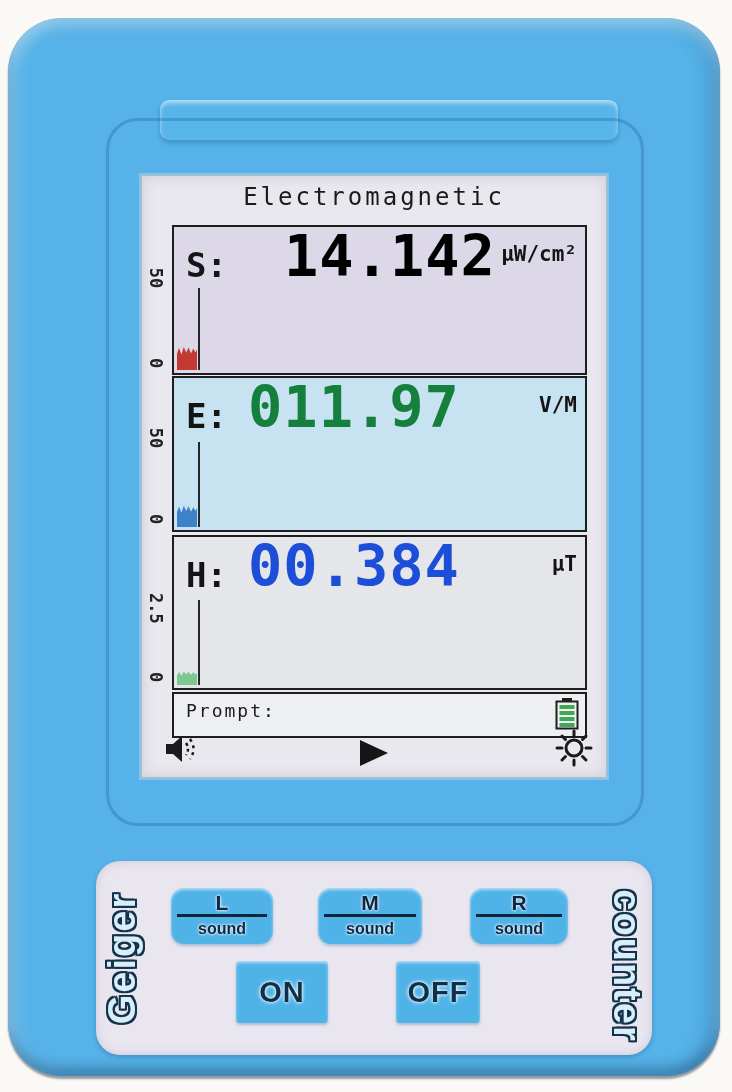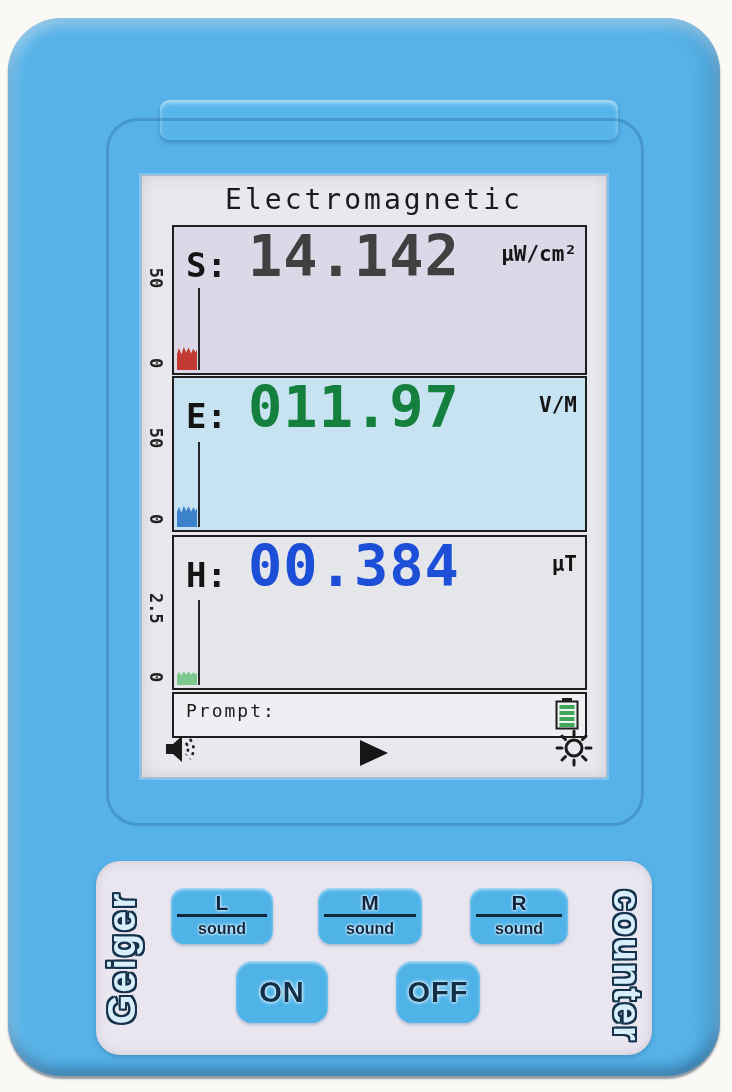--- a/index.html
+++ b/index.html
@@ -14,21 +14,21 @@
                      0 3px 2px rgba(20,40,60,.45);}
   .topbar{position:absolute;left:152px;top:82px;width:458px;height:40px;border-radius:9px;
           background:#58b5ea;
           box-shadow:inset 0 3px 4px rgba(255,255,255,.55), 0 3px 4px rgba(25,85,130,.35);}
   .groove{position:absolute;left:98px;top:100px;width:532px;height:702px;border-radius:32px;
           border:3px solid rgba(30,90,140,.30);}
   
   .lcd{position:absolute;left:133px;top:157px;width:464px;height:601px;background:#e9e8ee;
        border:1px solid #b6b9c2;box-shadow:0 0 0 2px rgba(255,255,255,.25), inset 0 0 14px rgba(120,125,140,.25);}
   .lcd-title{position:absolute;left:0;top:7px;width:100%;text-align:center;
-             font-family:"DejaVu Sans Mono",monospace;font-size:28px;letter-spacing:3px;color:#1b1b1b;}
+             font-family:"DejaVu Sans Mono",monospace;font-size:24px;letter-spacing:3px;color:#1b1b1b;}
   .chart{position:absolute;border:2px solid #1e1e1e;}
   .chart-s{left:30px;top:49px;width:411px;height:146px;}
   .chart-e{left:30px;top:200px;width:411px;height:152px;}
   .chart-h{left:30px;top:359px;width:411px;height:151px;}
   .chan-label{position:absolute;left:12px;top:18px;font-family:"DejaVu Sans Mono",monospace;
               font-weight:700;font-size:34px;color:#141414;}
   .chan-value{position:absolute;left:74px;top:-4px;font-family:"DejaVu Sans Mono",monospace;
               font-weight:700;font-size:57px;letter-spacing:1px;}
   .chan-unit{position:absolute;right:8px;top:15px;font-family:"DejaVu Sans Mono",monospace;
              font-weight:700;font-size:21px;color:#141414;}
@@ -56,21 +56,21 @@
           background:#eae6f0;box-shadow:inset 0 0 10px rgba(120,110,140,.25), 0 2px 4px rgba(20,70,110,.3);}
   .fnbtn{position:absolute;top:27px;height:56px;border-radius:13px;background:#4fb3e8;border:none;
          box-shadow:inset 0 2px 3px rgba(255,255,255,.55), 0 2px 3px rgba(30,90,140,.3);
          display:flex;flex-direction:column;align-items:center;justify-content:center;padding:0;cursor:pointer;}
   .fnbtn-l{left:75px;width:102px;} .fnbtn-m{left:222px;width:104px;} .fnbtn-r{left:374px;width:98px;}
   .fn-key{font-weight:800;font-size:21px;color:#0f2740;line-height:20px;
           text-shadow:0 0 3px rgba(255,255,255,.9),0 0 3px rgba(255,255,255,.9);}
   .fn-line{width:88%;height:3px;background:#12263a;margin:1px 0;}
   .fn-word{font-weight:800;font-size:16px;color:#0f2740;line-height:21px;
            text-shadow:0 0 3px rgba(255,255,255,.9),0 0 3px rgba(255,255,255,.9);}
-  .pwrbtn{position:absolute;top:100px;height:62px;border-radius:16px;background:#4fb3e8;border:none;
+  .pwrbtn{position:absolute;top:100px;height:62px;border-radius:4px;background:#4fb3e8;border:none;
           box-shadow:inset 0 2px 3px rgba(255,255,255,.55), 0 2px 3px rgba(30,90,140,.3);
           font-family:"Liberation Sans",sans-serif;font-weight:800;font-size:29px;color:#10304a;
           letter-spacing:1px;cursor:pointer;
           text-shadow:0 0 3px rgba(255,255,255,.95),0 0 4px rgba(255,255,255,.9);}
   .pwr-on{left:140px;width:92px;} .pwr-off{left:300px;width:84px;}
   .side-label{position:absolute;white-space:nowrap;font-weight:800;font-size:38px;letter-spacing:2px;
               color:#d8effb;
               text-shadow:2px 0 0 #14334b,-2px 0 0 #14334b,0 2px 0 #14334b,0 -2px 0 #14334b,
                           2px 2px 0 #14334b,-2px -2px 0 #14334b,2px -2px 0 #14334b,-2px 2px 0 #14334b;}
   .side-left{left:114px;top:940px;transform:translate(-50%,-50%) rotate(-90deg);}
@@ -83,21 +83,21 @@
   <div class="device">
 
     <div class="topbar"></div>
     <div class="groove"></div>
 
     <div class="lcd">
       <div class="lcd-title">Electromagnetic</div>
 
       <div class="chart chart-s" style="background: rgb(221, 216, 232);">
         <span class="chan-label">S:</span>
-        <span class="chan-value" style="color: #404040;">14.142</span>
+        <span class="chan-value" style="color: #000000; margin-left: 36px;">14.142</span>
         <span class="chan-unit">μW/cm²</span>
         <div class="axis-line"></div>
         <div class="bar" style="background: rgb(194, 58, 49);"></div>
       </div>
       <span class="tick tick-s-max">50</span>
       <span class="tick tick-s-min">0</span>
 
       <div class="chart chart-e" style="background: rgb(199, 226, 241);">
         <span class="chan-label">E:</span>
         <span class="chan-value" style="color: #15803d; text-align: center;">011.97</span>

